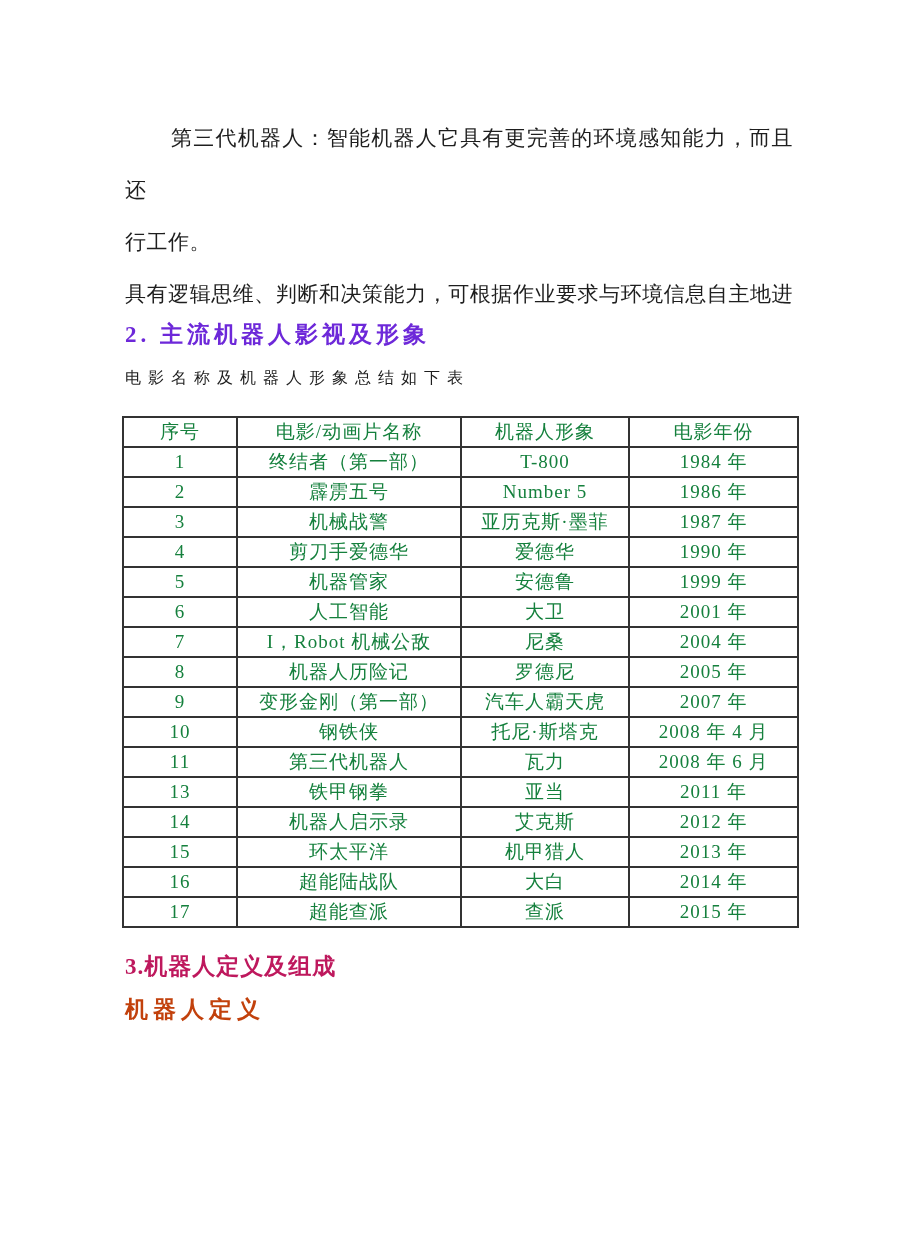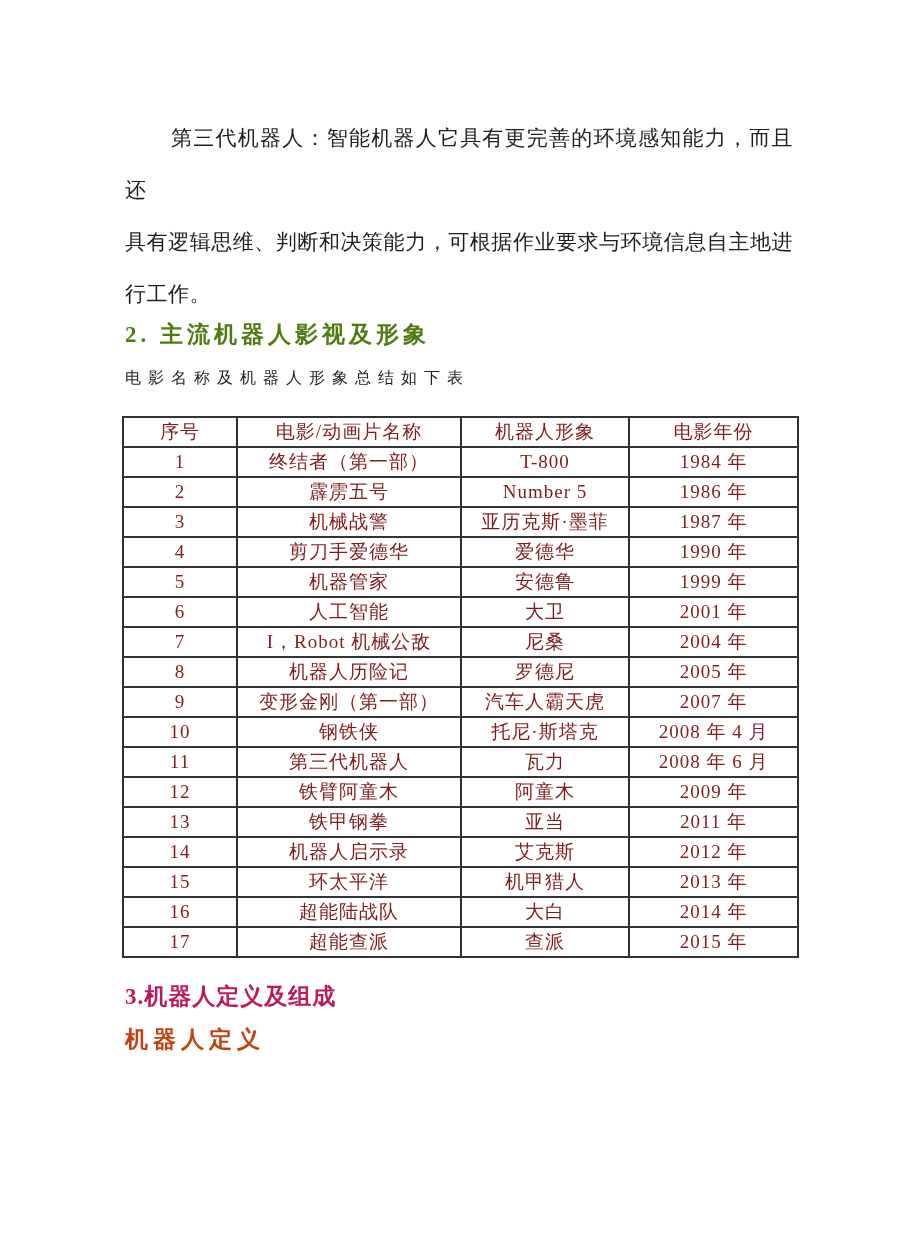--- a/index.html
+++ b/index.html
@@ -36,37 +36,37 @@
   .line.indent {
     text-indent: 46px;
   }
   .para1 { padding-top: 112px; }
   .heading2 {
     margin-top: 0;
     font-size: 23px;
     font-weight: 700;
     line-height: 30px;
     letter-spacing: 4px;
-    color: #4d7c0f;
+    color: #6d28d9;
   }
   .caption {
     margin-top: 13px;
     font-size: 16px;
     line-height: 30px;
     letter-spacing: 7px;
   }
   table.movies {
     margin-top: 23px;
     margin-left: -3px;
     border-collapse: collapse;
     table-layout: fixed;
     width: 675px;
     font-size: 19px;
     letter-spacing: 1px;
-    color: #7f1d1d;
+    color: #15803d;
   }
   table.movies th,
   table.movies td {
     border: 2px solid #333333;
     height: 28px;
     padding: 0;
     text-align: center;
     vertical-align: middle;
     font-weight: 400;
     overflow: hidden;
@@ -96,22 +96,22 @@
   }
 </style>
 </head>
 <body>
 
 <div class="page">
   <div class="content">
 
     <div class="para para1">
       <div class="line full indent">第三代机器人：智能机器人它具有更完善的环境感知能力，而且还</div>
+      <div class="line">行工作。</div>
       <div class="line full">具有逻辑思维、判断和决策能力，可根据作业要求与环境信息自主地进</div>
-      <div class="line">行工作。</div>
     </div>
 
     <div class="heading2">2. 主流机器人影视及形象</div>
 
     <div class="caption">电影名称及机器人形象总结如下表</div>
 
     <table class="movies">
       <colgroup>
         <col style="width:114px">
         <col style="width:224px">
@@ -187,26 +187,20 @@
             <td>托尼·斯塔克</td>
             <td>2008 年 4 月</td>
           </tr>
           <tr>
             <td>11</td>
             <td>第三代机器人</td>
             <td>瓦力</td>
             <td>2008 年 6 月</td>
           </tr>
           <tr>
-            <td>12</td>
-            <td>铁臂阿童木</td>
-            <td>阿童木</td>
-            <td>2009 年</td>
-          </tr>
-          <tr>
             <td>13</td>
             <td>铁甲钢拳</td>
             <td>亚当</td>
             <td>2011 年</td>
           </tr>
           <tr>
             <td>14</td>
             <td>机器人启示录</td>
             <td>艾克斯</td>
             <td>2012 年</td>

